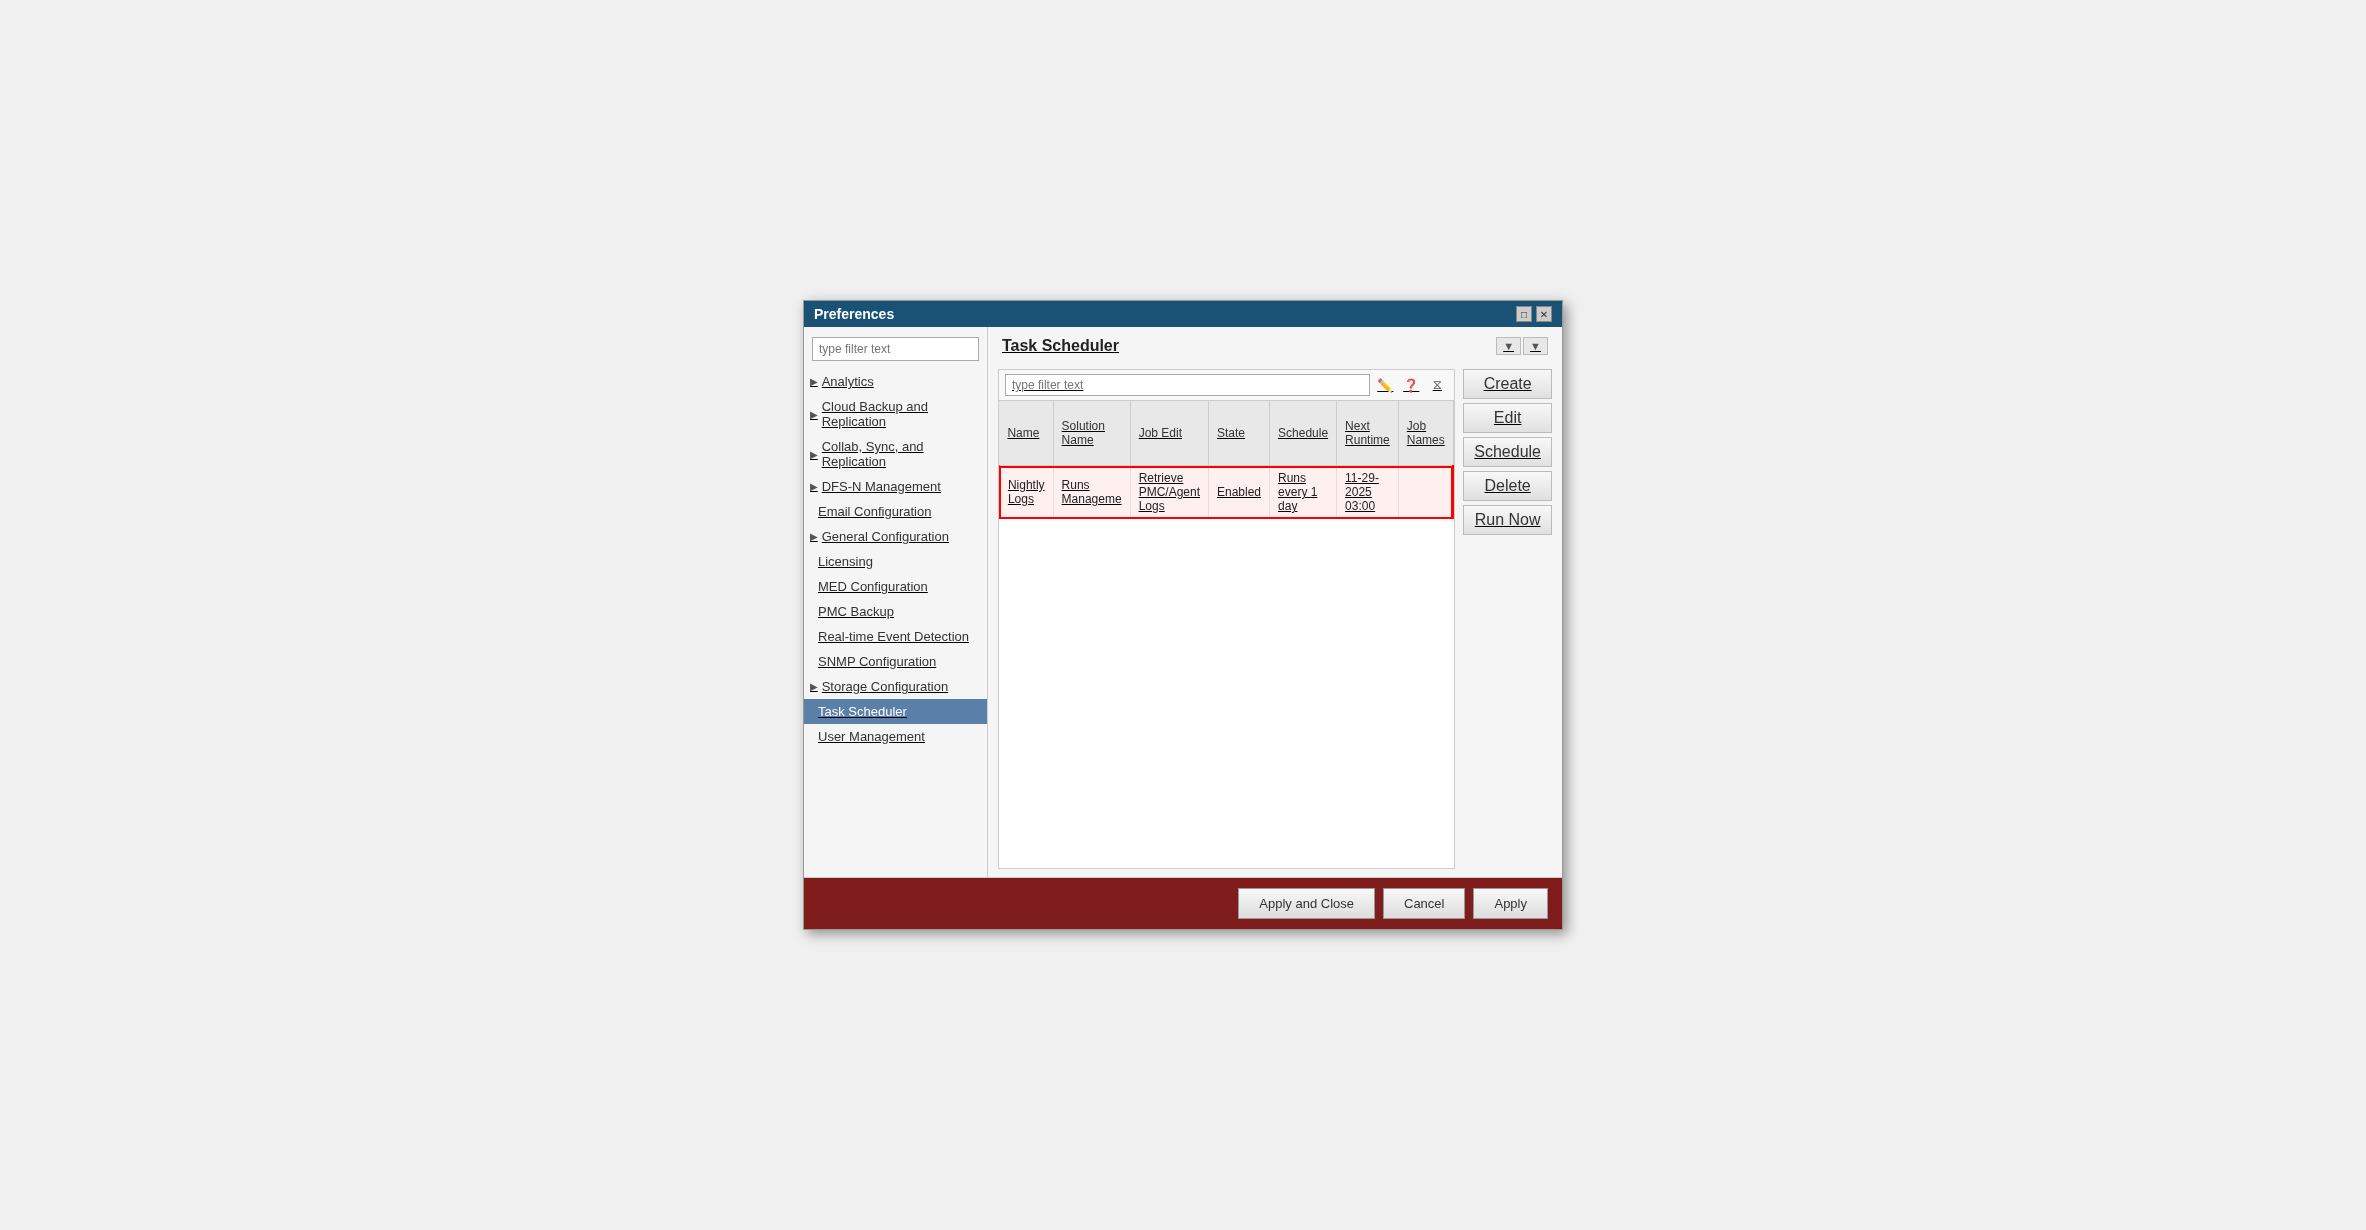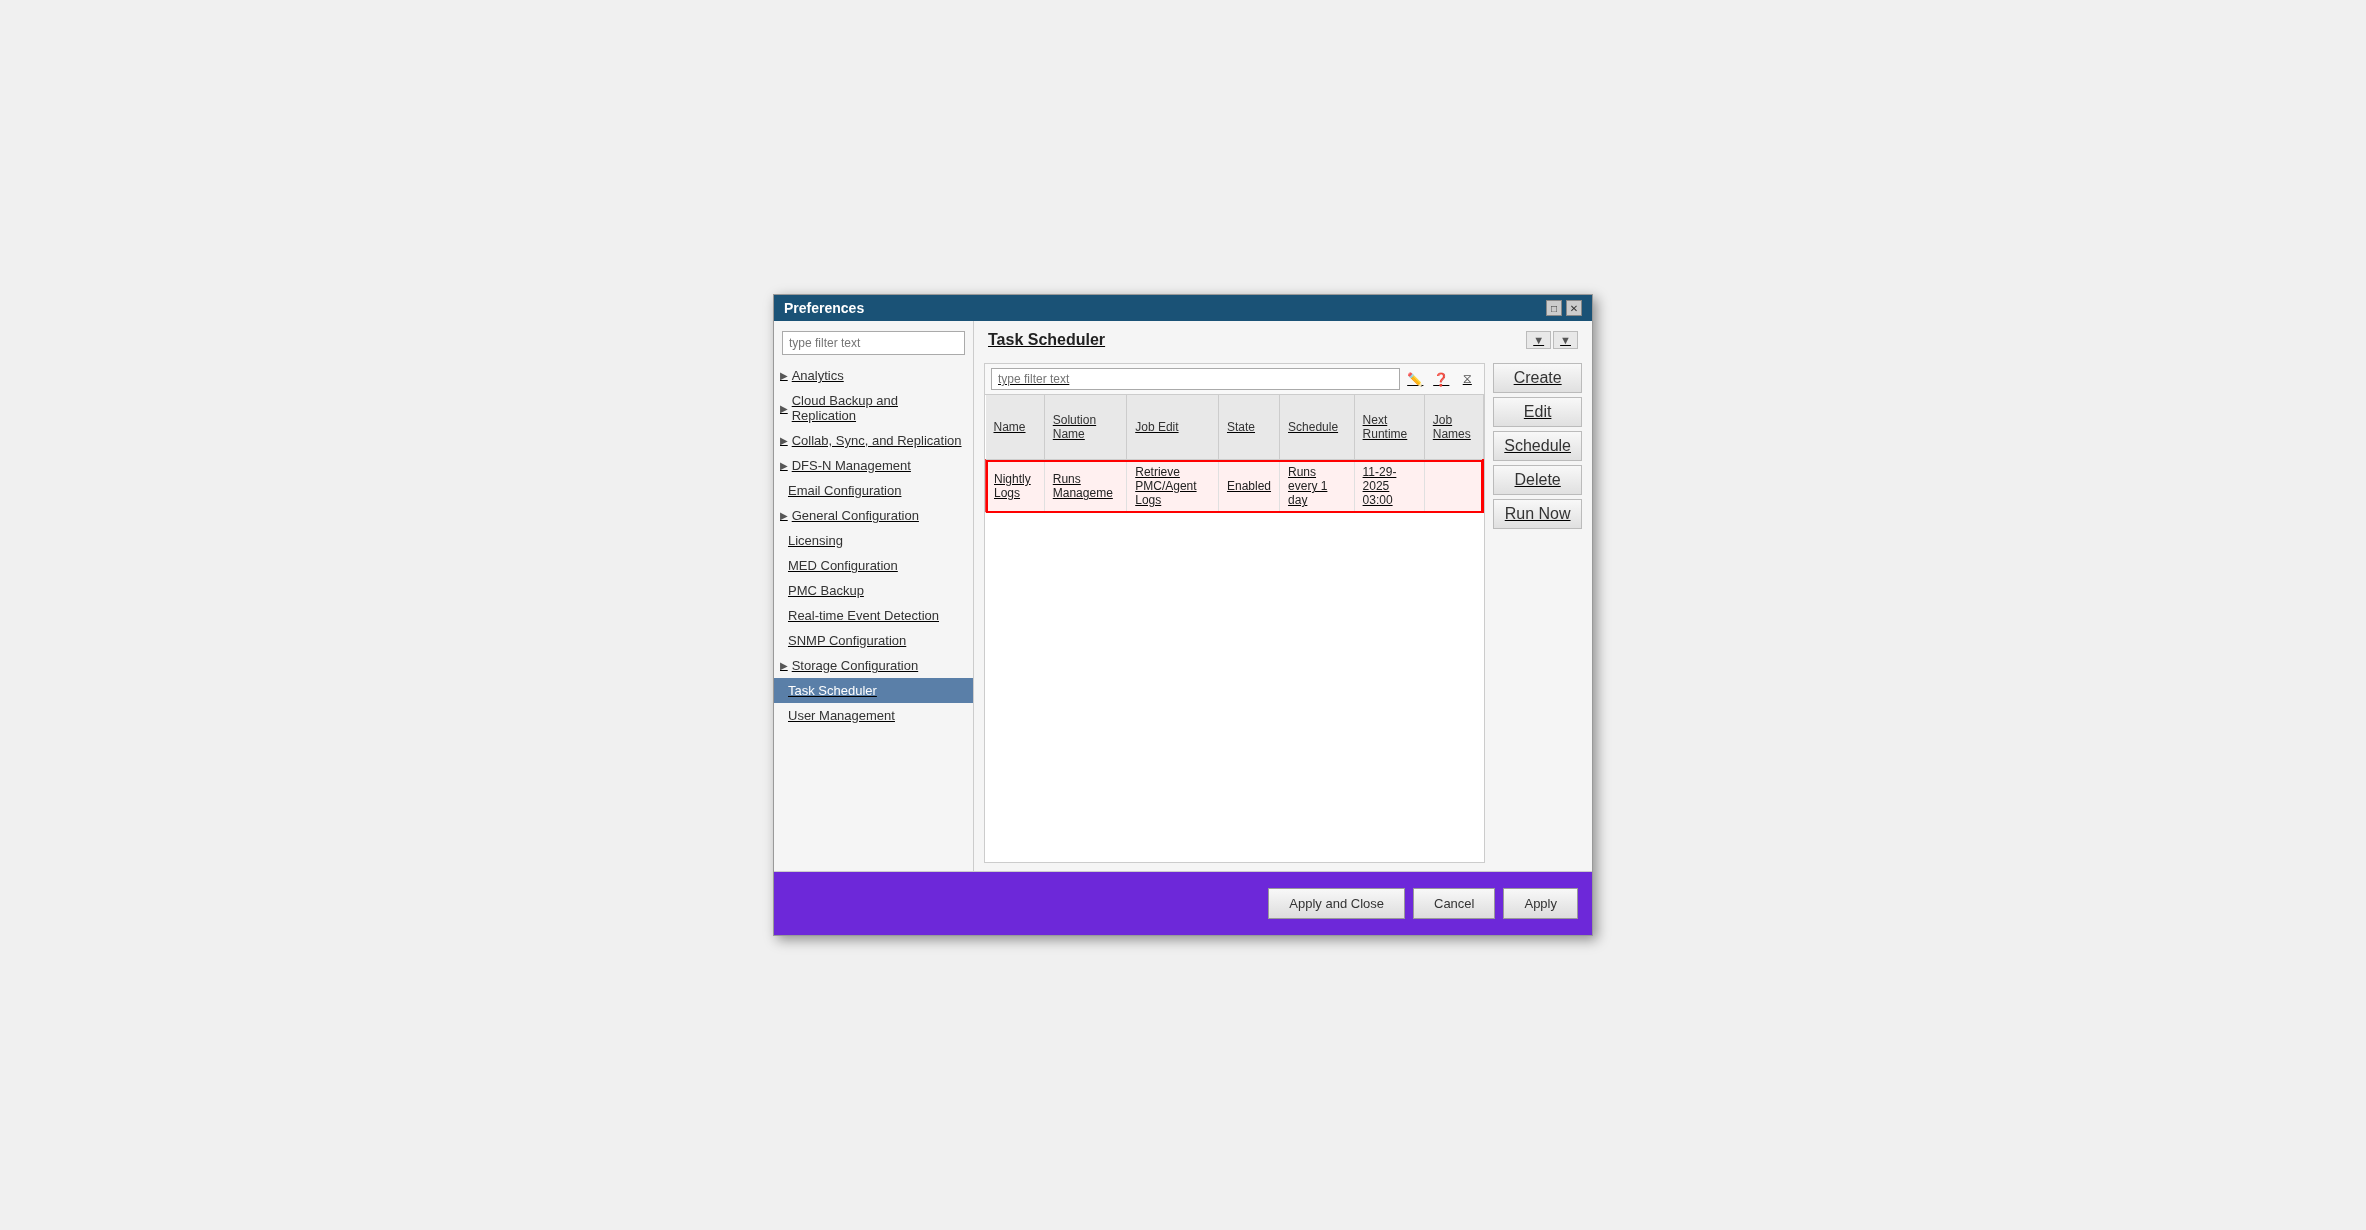--- a/index.html
+++ b/index.html
@@ -6,21 +6,21 @@
     body {
       font-family: Arial, sans-serif;
       font-size: 13px;
       background: #f0f0f0;
       display: flex;
       justify-content: center;
       align-items: center;
       min-height: 100vh;
     }
     .dialog {
-      width: 820px;
+      width: 760px;
       background: #f5f5f5;
       border: 1px solid #999;
       box-shadow: 4px 4px 12px rgba(0,0,0,0.4);
       display: flex;
       flex-direction: column;
     }
     .title-bar {
       background: #1a5276;
       color: white;
       padding: 5px 10px;
@@ -226,25 +226,25 @@
       white-space: nowrap;
     }
     .action-btn:disabled {
       color: #aaa;
       cursor: default;
       background: linear-gradient(to bottom, #f8f8f8, #ebebeb);
     }
     
     .footer {
       border-top: 1px solid #ccc;
-      padding: 16px 14px;
+      padding: 10px 14px;
       display: flex;
       justify-content: flex-end;
       gap: 8px;
-      background: #6d28d9;
+      background: #7f1d1d;
     }
     .footer-btn {
       padding: 7px 20px;
       border: 1px solid #999;
       cursor: pointer;
       font-size: 13px;
       background: linear-gradient(to bottom, #f8f8f8, #ddd);
       color: #333;
     }
   </style>

